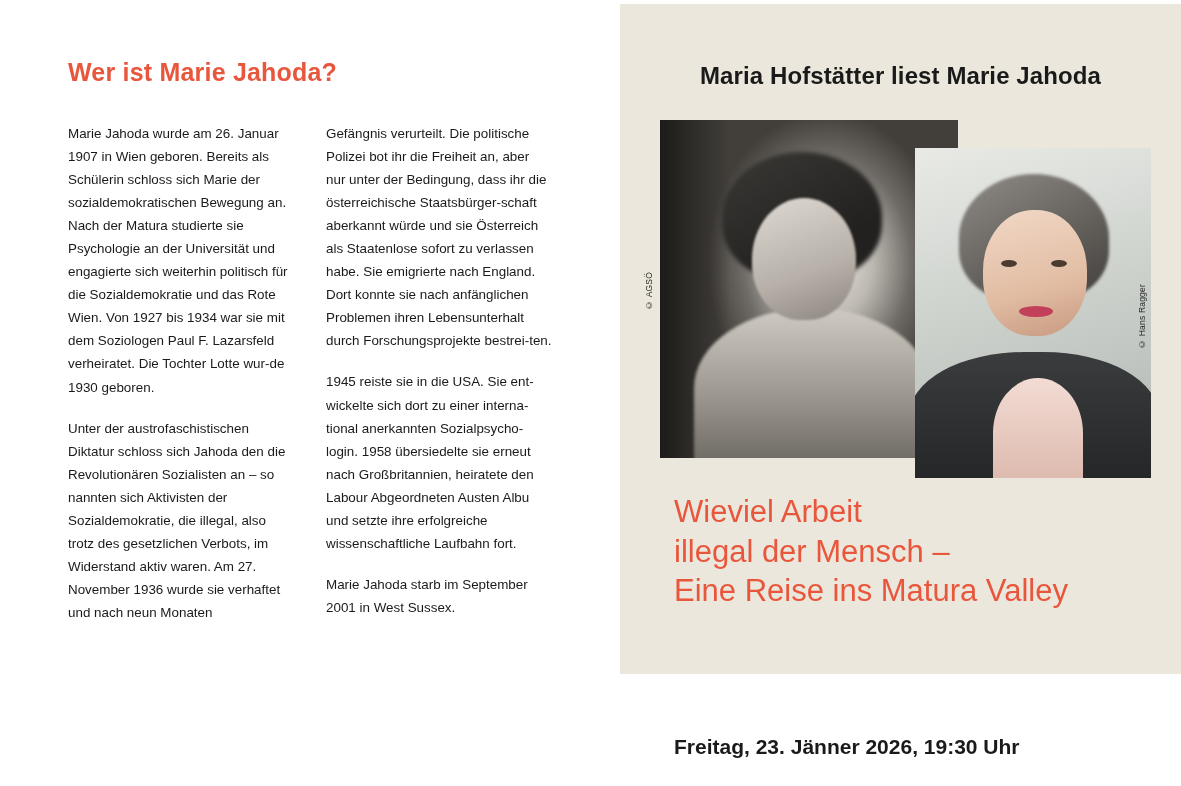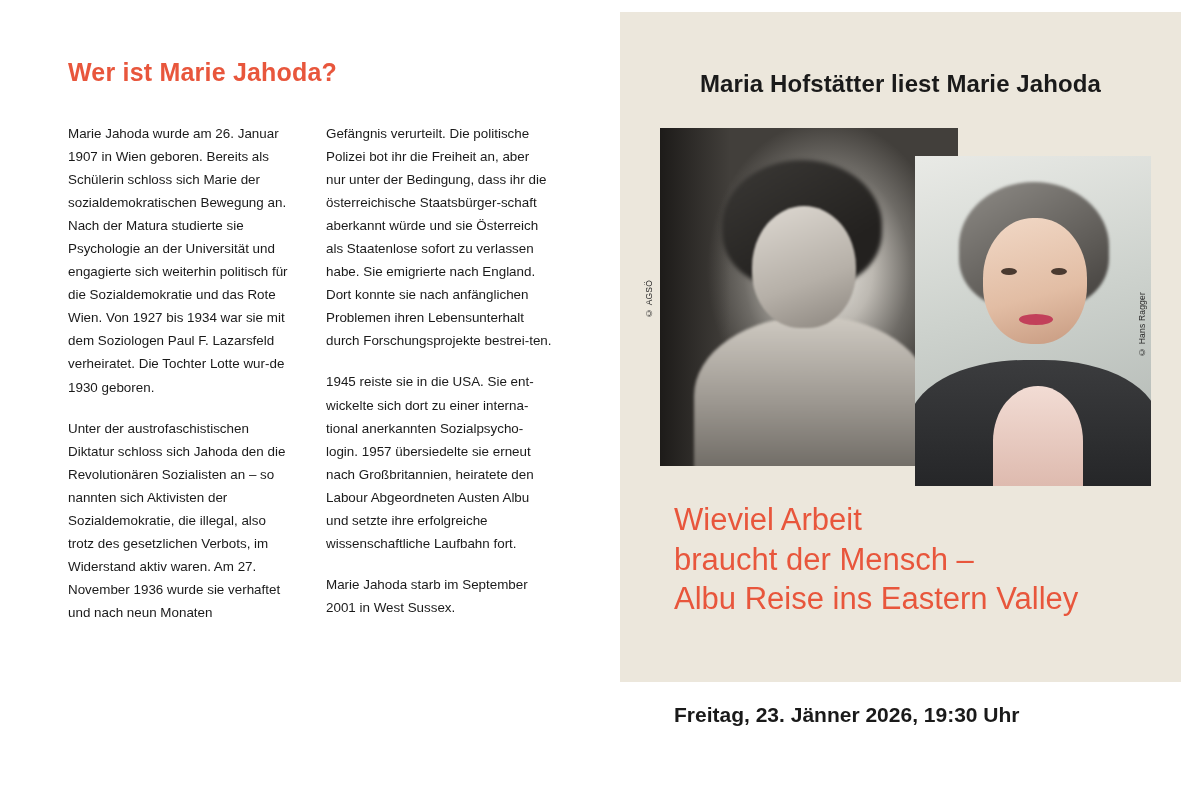--- a/index.html
+++ b/index.html
@@ -65,21 +65,21 @@
     color: #1a1a1a;
   }
   .imprint div {
     white-space: nowrap;
   }
 
   
   .right-panel {
     position: absolute;
     left: 620px;
-    top: 12px;
+    top: 4px;
     width: 561px;
     height: 670px;
     background: #ece7dc;
     box-sizing: border-box;
   }
   .right-title {
     position: absolute;
     left: 0;
     right: 0;
     top: 58px;
@@ -247,21 +247,21 @@
     right: 12px;
     font-size: 31px;
     font-weight: normal;
     line-height: 1.28;
     color: #e8563c;
   }
 
   .event-info {
     position: absolute;
     left: 674px;
-    top: 700px;
+    top: 732px;
     font-size: 21px;
     font-weight: bold;
     line-height: 1.45;
     color: #1a1a1a;
   }
 </style>
 </head>
 <body>
 
 <div class="left-panel">
@@ -271,21 +271,21 @@
   <div class="columns">
     <div class="col">
       <p>Marie Jahoda wurde am 26. Januar 1907 in Wien geboren. Bereits als Schülerin schloss sich Marie der sozialdemokratischen Bewegung an. Nach der Matura studierte sie Psychologie an der Universität und engagierte sich weiterhin politisch für die Sozialdemokratie und das Rote Wien.
 Von 1927 bis 1934 war sie mit dem Soziologen Paul F. Lazarsfeld verheiratet. Die Tochter Lotte wur-de 1930 geboren.</p>
       <p>Unter der austrofaschistischen Diktatur schloss sich Jahoda den die Revolutionären Sozialisten an – so nannten sich Aktivisten der Sozialdemokratie, die illegal, also trotz des gesetzlichen Verbots, im Widerstand aktiv waren.
 Am 27. November 1936 wurde sie verhaftet und nach neun Monaten</p>
     </div>
     <div class="col">
       <p>Gefängnis verurteilt. Die politische Polizei bot ihr die Freiheit an, aber nur unter der Bedingung, dass ihr die österreichische Staatsbürger-schaft aberkannt würde und sie Österreich als Staatenlose sofort zu verlassen habe.
 Sie emigrierte nach England. Dort konnte sie nach anfänglichen Problemen ihren Lebensunterhalt durch Forschungsprojekte bestrei-ten.</p>
-      <p>1945 reiste sie in die USA. Sie ent-wickelte sich dort zu einer interna-tional anerkannten Sozialpsycho-login. 1957 übersiedelte sie erneut nach Großbritannien, heiratete den Labour Abgeordneten Austen Albu und setzte ihre erfolgreiche wissenschaftliche Laufbahn fort.</p>
+      <p>1945 reiste sie in die USA. Sie ent-wickelte sich dort zu einer interna-tional anerkannten Sozialpsycho-login. 1958 übersiedelte sie erneut nach Großbritannien, heiratete den Labour Abgeordneten Austen Albu und setzte ihre erfolgreiche wissenschaftliche Laufbahn fort.</p>
       <p>Marie Jahoda starb im September 2001 in West Sussex.</p>
     </div>
   </div>
 
 
 </div>
 
 <div class="right-panel">
 
   <div class="right-title">Maria Hofstätter liest Marie Jahoda</div>
@@ -311,21 +311,21 @@
       <div class="c-lips"></div>
     </div>
 
   </div>
 
   <div class="credit credit-bw">© AGSÖ</div>
   <div class="credit credit-color">© Hans Ragger</div>
 
   <div class="right-subtitle">
     <div>Wieviel Arbeit</div>
-    <div>braucht der Mensch –</div>
-    <div>Albu Reise ins Eastern Valley</div>
+    <div>illegal der Mensch –</div>
+    <div>Eine Reise ins Matura Valley</div>
   </div>
 
 </div>
 
 <div class="event-info">
   <div>Freitag, 23. Jänner 2026, 19:30 Uhr</div>
 </div>
 
 </body></html>

